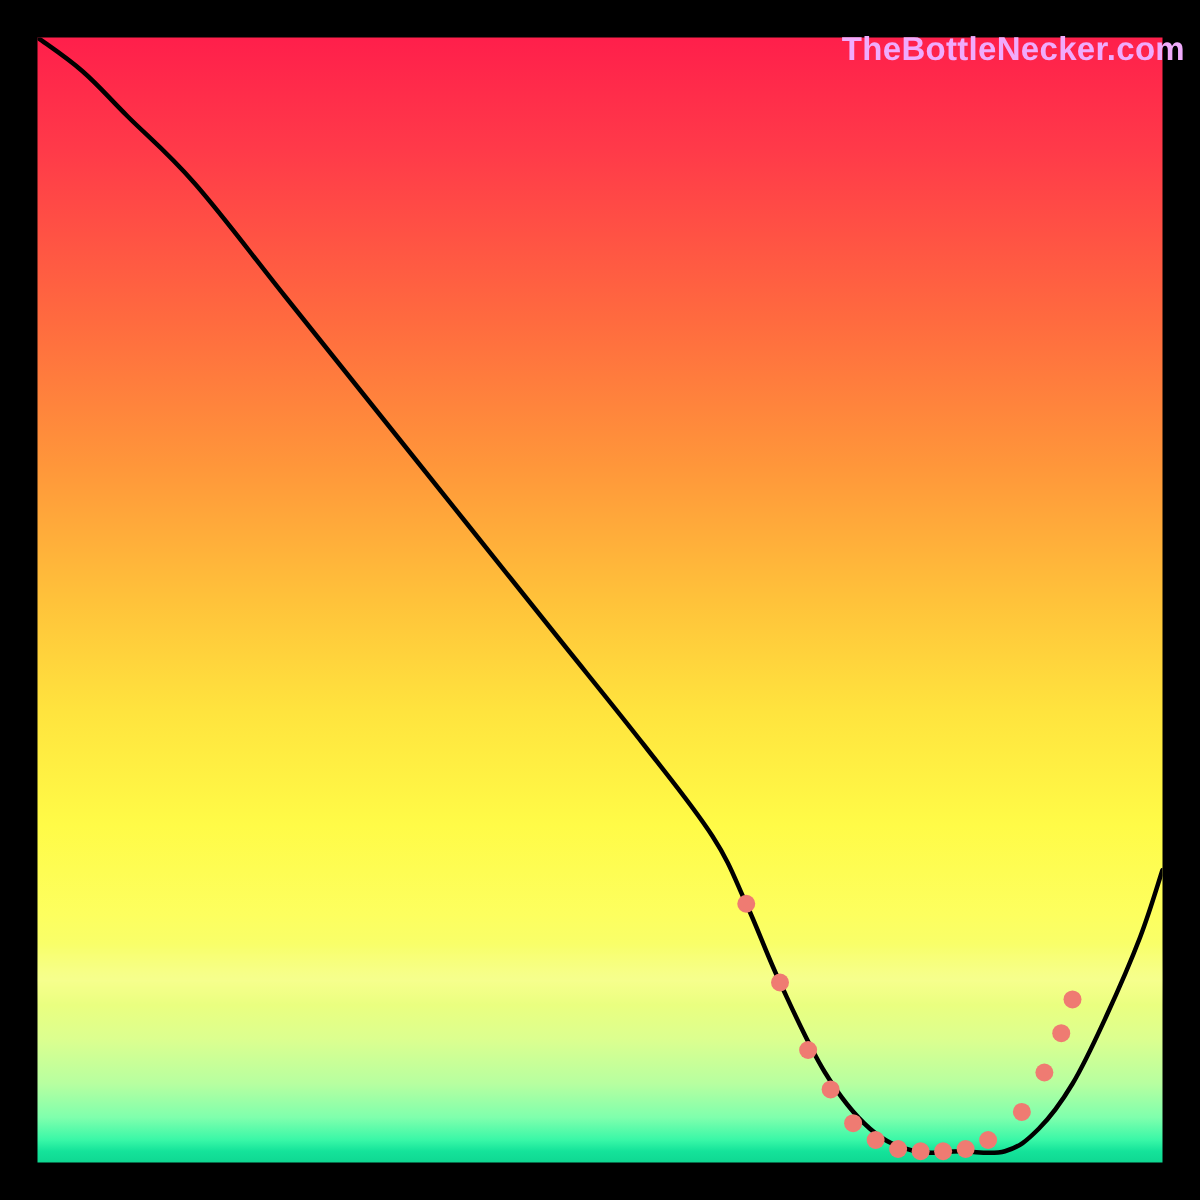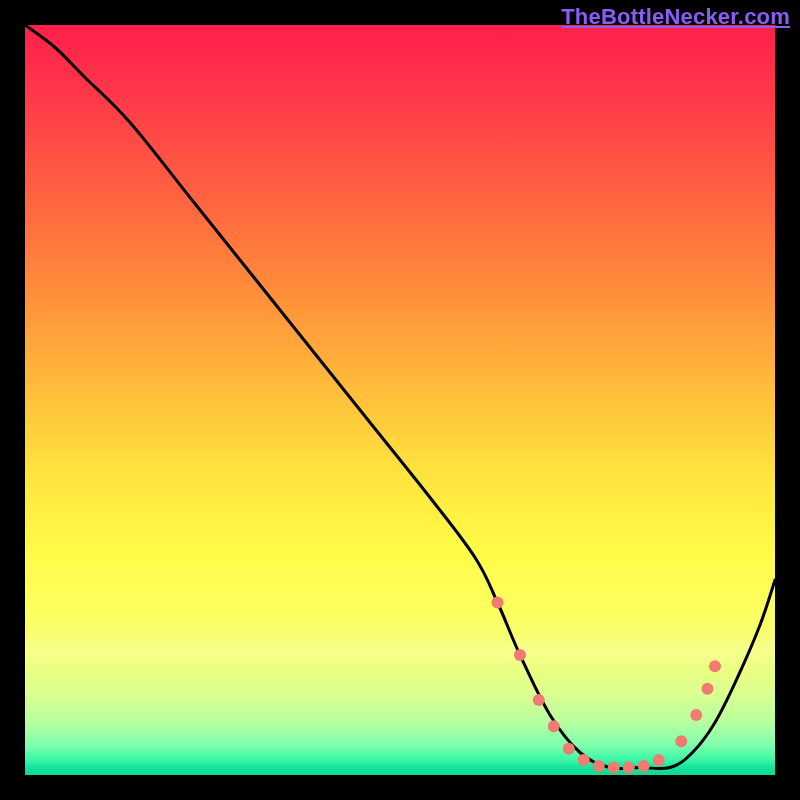--- a/index.html
+++ b/index.html
@@ -12,28 +12,27 @@
     font-family: Arial, Helvetica, sans-serif;
   }
   .frame {
     position: relative;
     width: 800px;
     height: 800px;
     background: #000;
   }
   .watermark {
     position: absolute;
-    top: 4px;
+    top: 20px;
     right: 10px;
-    color: #8b5cf6;
+    color: #f0abfc;
     font-size: 22px;
     font-weight: 600;
     z-index: 50;
     letter-spacing: 0.2px;
-    text-decoration: underline;
   }
   .plot {
     position: absolute;
     left: 25px;
     top: 25px;
     width: 750px;
     height: 750px;
   }
   .gradient {
     position: absolute;

